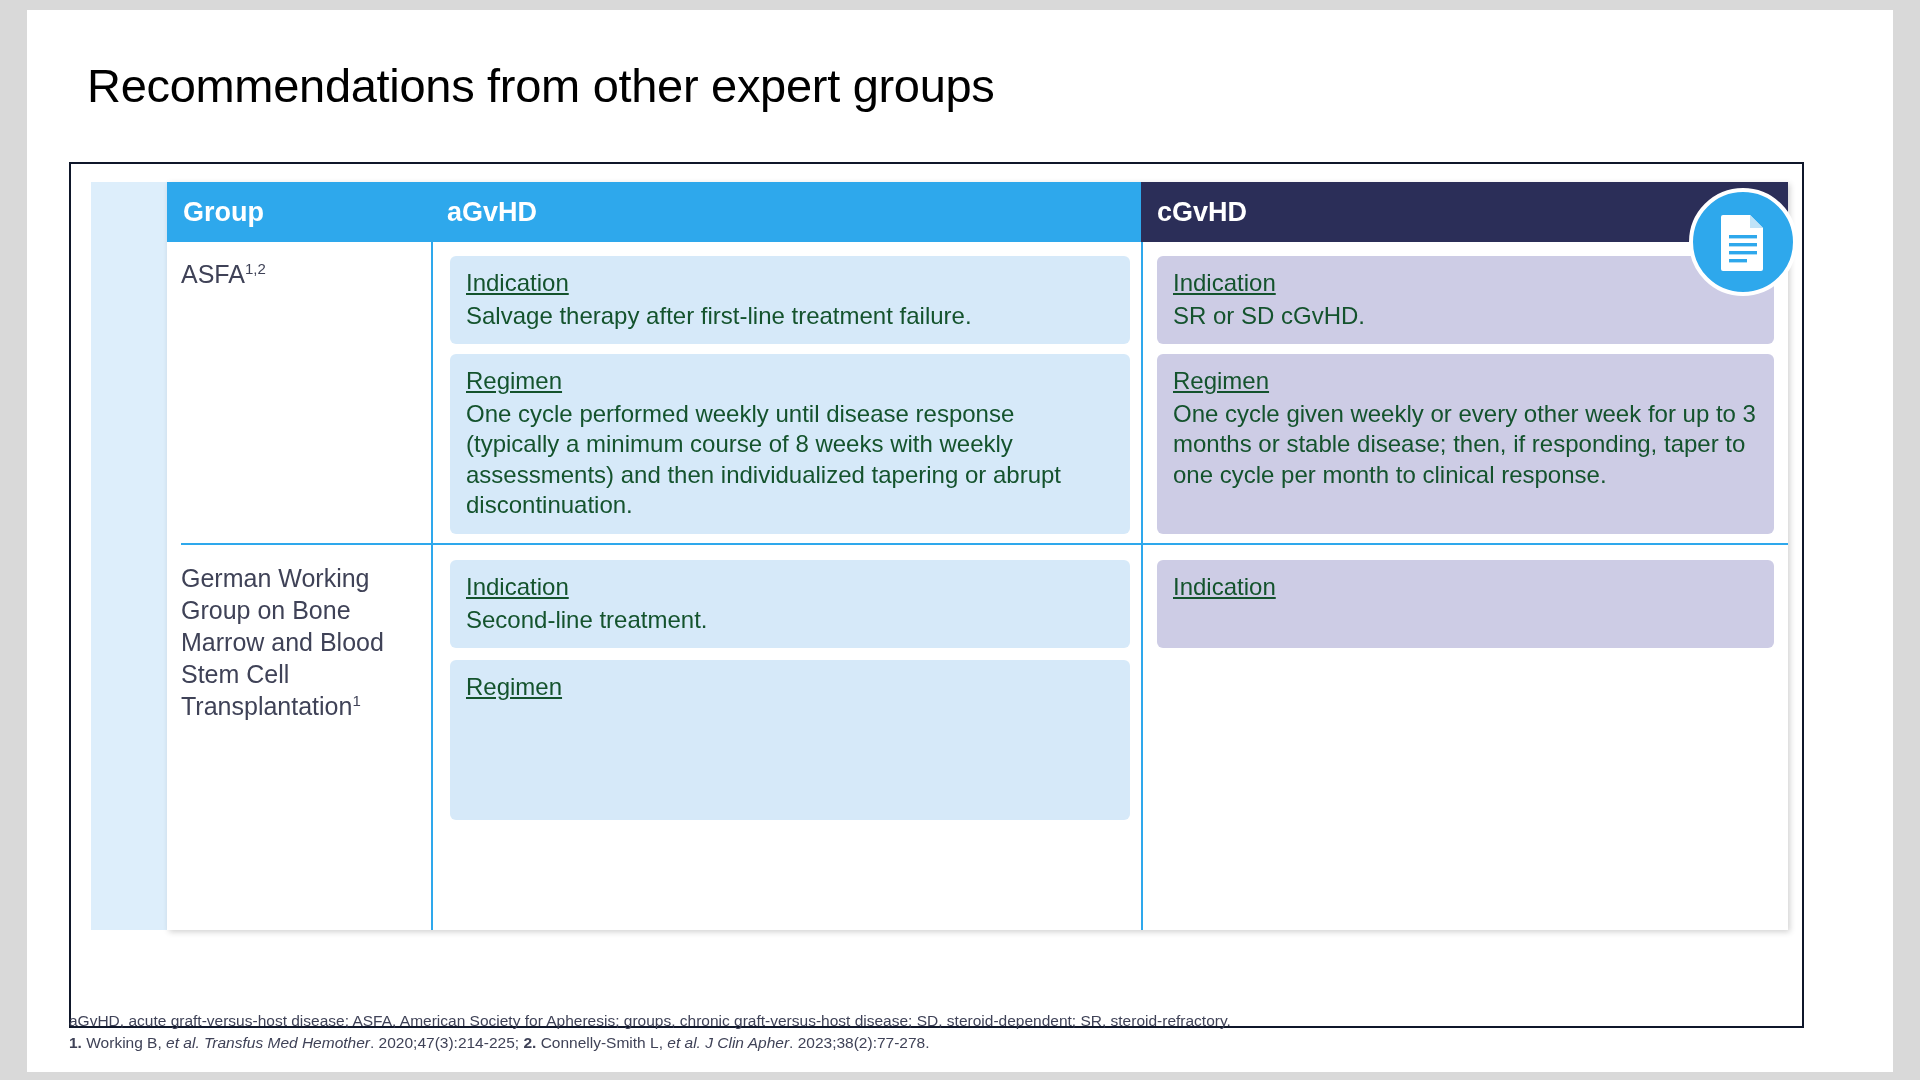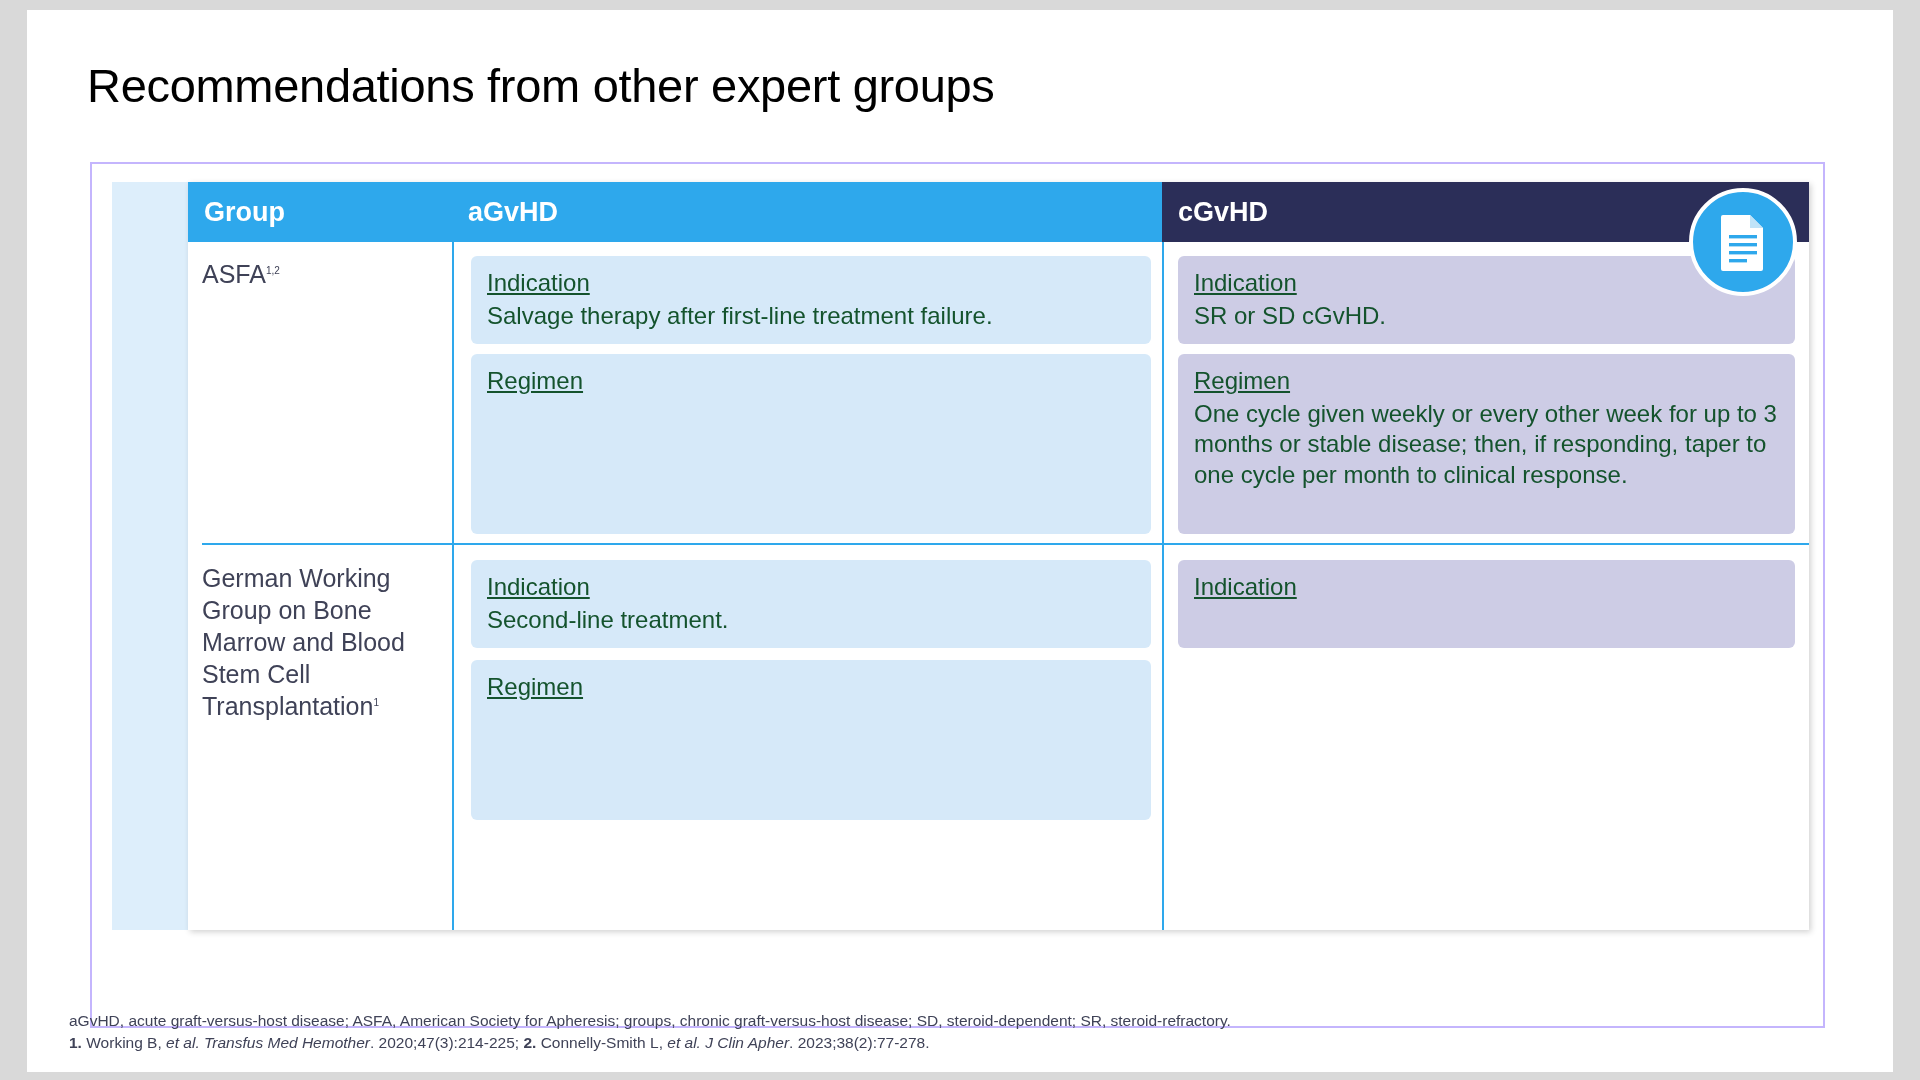--- a/index.html
+++ b/index.html
@@ -30,24 +30,23 @@
     font-weight: 400;
     letter-spacing: -0.3px;
     white-space: nowrap;
   }
   .table-frame {
     position: absolute;
     left: 42px;
     top: 152px;
     width: 1735px;
     height: 866px;
-    border: 2px solid #c4b5fd;
+    border: 2px solid #0f172a;
     box-sizing: border-box;
     background: #ffffff;
-    margin-left: 21px;
   }
   .table-inner {
     position: absolute;
     left: 20px;
     top: 18px;
     width: 1697px;
     height: 748px;
     background: #ddeefb;
     box-sizing: border-box;
   }
@@ -100,21 +99,21 @@
   }
 
   
   .row-label {
     position: absolute;
     left: 14px;
     font-size: 25px;
     color: #3f4257;
     line-height: 1.28;
   }
-  .row-label sup { font-size: 10px; }
+  .row-label sup { font-size: 15px; }
   .label-asfa { top: 76px; }
   .label-german { top: 380px; width: 230px; }
 
   
   .box {
     position: absolute;
     border-radius: 6px;
     padding: 12px 16px 14px 16px;
     box-sizing: border-box;
     font-size: 24px;
@@ -190,20 +189,21 @@
 
       <div class="row-label label-asfa"><span>ASFA</span><sup>1,2</sup></div>
 
       <div class="box box-blue a-ind">
         <span class="ttl">Indication</span>
         <span>Salvage therapy after first-line treatment failure.</span>
       </div>
 
       <div class="box box-blue a-reg">
         <span class="ttl">Regimen</span>
+        <span>One cycle performed weekly until disease response (typically a minimum course of 8 weeks with weekly assessments) and then individualized tapering or abrupt discontinuation.</span>
       </div>
 
       <div class="box box-purple c-ind">
         <span class="ttl">Indication</span>
         <span>SR or SD cGvHD.</span>
       </div>
 
       <div class="box box-purple c-reg">
         <span class="ttl">Regimen</span>
         <span>One cycle given weekly or every other week for up to 3 months or stable disease; then, if responding, taper to one cycle per month to clinical response.</span>

